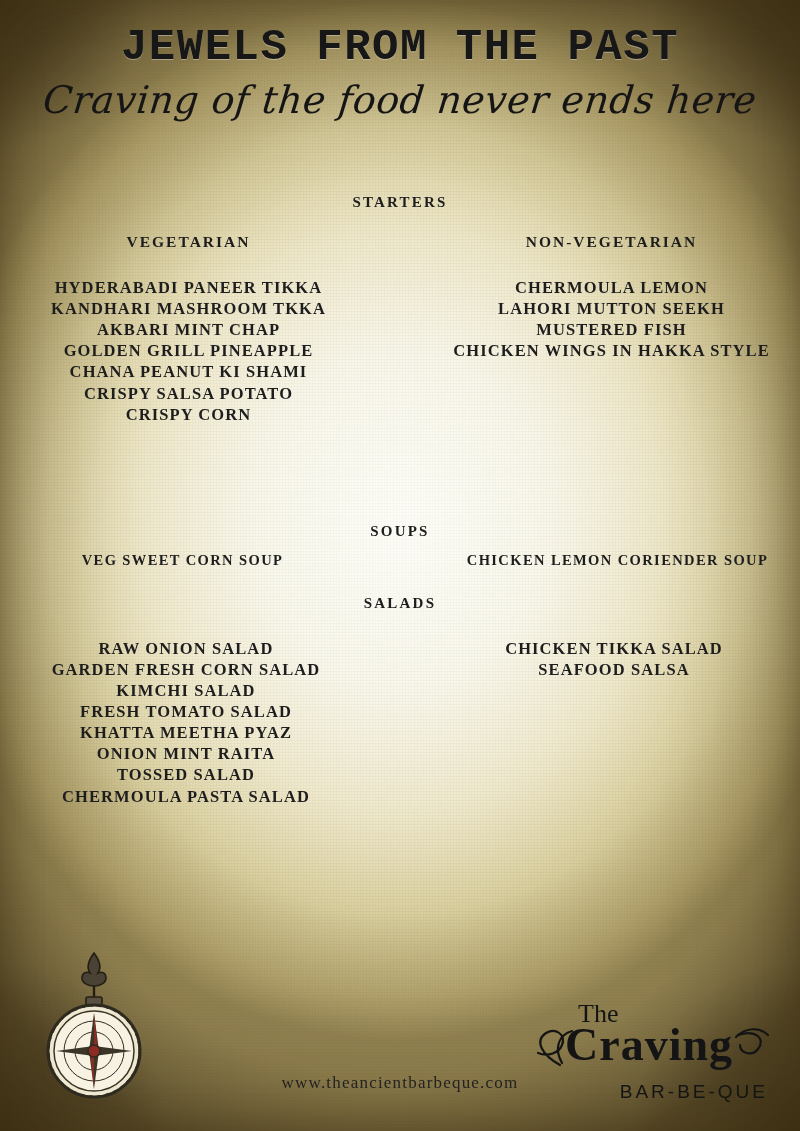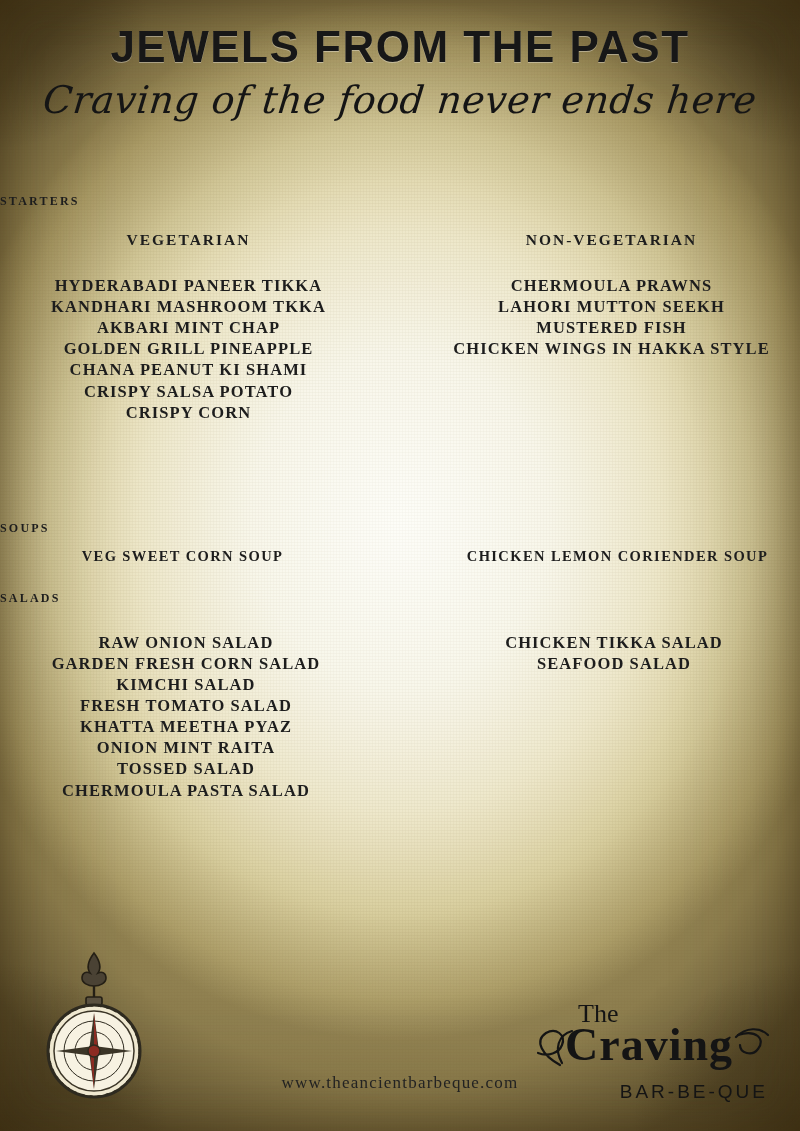--- a/index.html
+++ b/index.html
@@ -51,41 +51,42 @@
       repeating-linear-gradient(0deg, rgba(120,100,55,0.35) 0px, rgba(120,100,55,0.35) 1px, rgba(0,0,0,0) 1px, rgba(0,0,0,0) 3px),
       repeating-linear-gradient(90deg, rgba(120,100,55,0.3) 0px, rgba(120,100,55,0.3) 1px, rgba(0,0,0,0) 1px, rgba(0,0,0,0) 3px);
   }
   .content {
     position: relative;
     z-index: 3;
     height: 100%;
   }
   .title {
     text-align: center;
-    font-family: Liberation Sans, sans-serif;
+    font-family: Liberation Mono, monospace;
     font-weight: bold;
     font-size: 44px;
     letter-spacing: 1.5px;
     padding-top: 22px;
     color: #171717;
     text-shadow: 0 1px 0 rgba(255,255,255,0.35);
   }
   .tagline {
     text-align: center;
     font-family: "DejaVu Serif", serif;
     font-style: italic;
     font-size: 38px;
     margin-top: 6px;
     color: #151515;
     letter-spacing: 0.5px;
     transform: skewX(-6deg);
   }
   .section-head {
-    font-weight: bold;
-    font-size: 12px;
+    text-align: center;
+    font-weight: bold;
+    font-size: 15px;
     letter-spacing: 2.2px;
     margin: 0;
   }
   .starters-head { margin-top: 72px; }
   .cols {
     display: flex;
     margin-top: 22px;
   }
   .col {
     flex: 1 1 50%;
@@ -208,21 +209,21 @@
         <div class="item">HYDERABADI PANEER TIKKA</div>
         <div class="item">KANDHARI MASHROOM TKKA</div>
         <div class="item">AKBARI MINT CHAP</div>
         <div class="item">GOLDEN GRILL PINEAPPLE</div>
         <div class="item">CHANA PEANUT KI SHAMI</div>
         <div class="item">CRISPY SALSA POTATO</div>
         <div class="item">CRISPY CORN</div>
       </div>
       <div class="col col-nonveg-starters">
         <div class="col-head">NON-VEGETARIAN</div>
-        <div class="item">CHERMOULA PRAWNS</div>
+        <div class="item">CHERMOULA LEMON</div>
         <div class="item">LAHORI MUTTON SEEKH</div>
         <div class="item">MUSTERED FISH</div>
         <div class="item">CHICKEN WINGS IN HAKKA STYLE</div>
       </div>
     </div>
 
     <div class="section-head soups-head">SOUPS</div>
     <div class="soup-row">
       <div class="col left">
         <div class="soup-item">VEG SWEET CORN SOUP</div>
@@ -239,21 +240,21 @@
         <div class="item">GARDEN FRESH CORN SALAD</div>
         <div class="item">KIMCHI SALAD</div>
         <div class="item">FRESH TOMATO SALAD</div>
         <div class="item">KHATTA MEETHA PYAZ</div>
         <div class="item">ONION MINT RAITA</div>
         <div class="item">TOSSED SALAD</div>
         <div class="item">CHERMOULA PASTA SALAD</div>
       </div>
       <div class="col right">
         <div class="item">CHICKEN TIKKA  SALAD</div>
-        <div class="item">SEAFOOD SALAD</div>
+        <div class="item">SEAFOOD SALSA</div>
       </div>
     </div>
 
     <div class="footer">
 
       <div class="compass">
         <svg viewBox="0 0 104 160" width="104" height="160">
           <g fill="none" stroke="#2e2a1f" stroke-width="1.6">
             <path d="M52 6 C46 14 44 20 48 26 C44 24 40 26 40 31 C40 36 46 39 52 39 C58 39 64 36 64 31 C64 26 60 24 56 26 C60 20 58 14 52 6 Z" fill="#4a4234" stroke="#241f15"></path>
             <path d="M52 39 L52 52" stroke="#241f15" stroke-width="2.4"></path>

